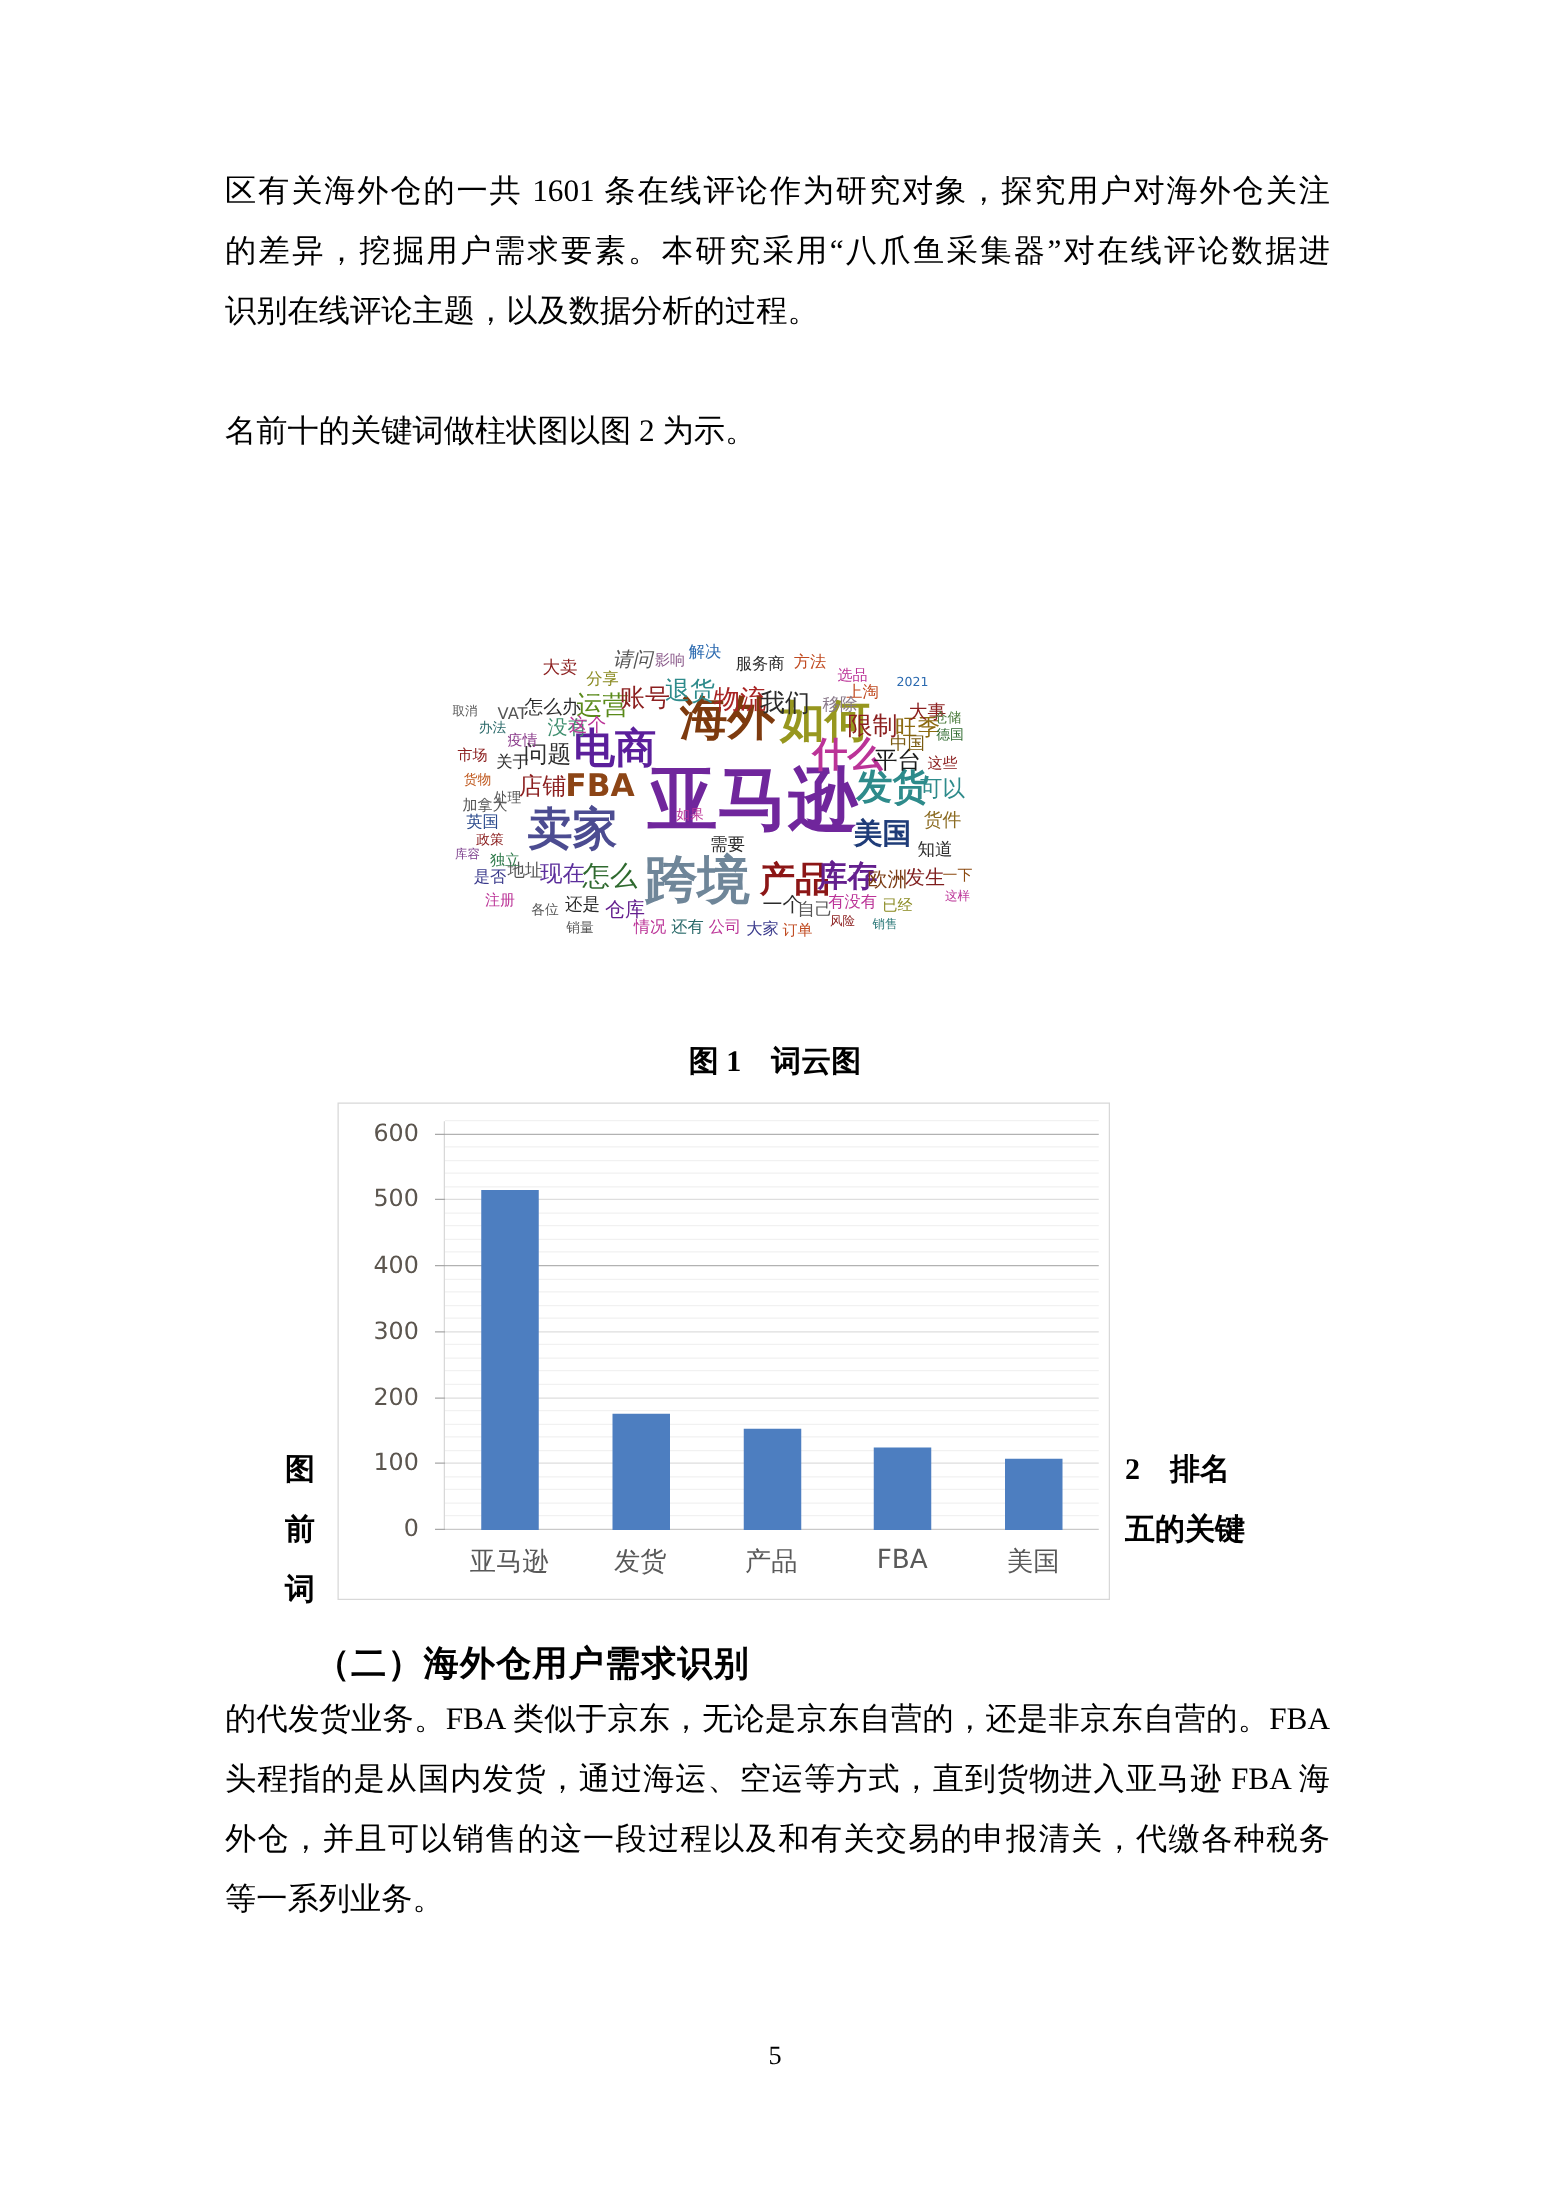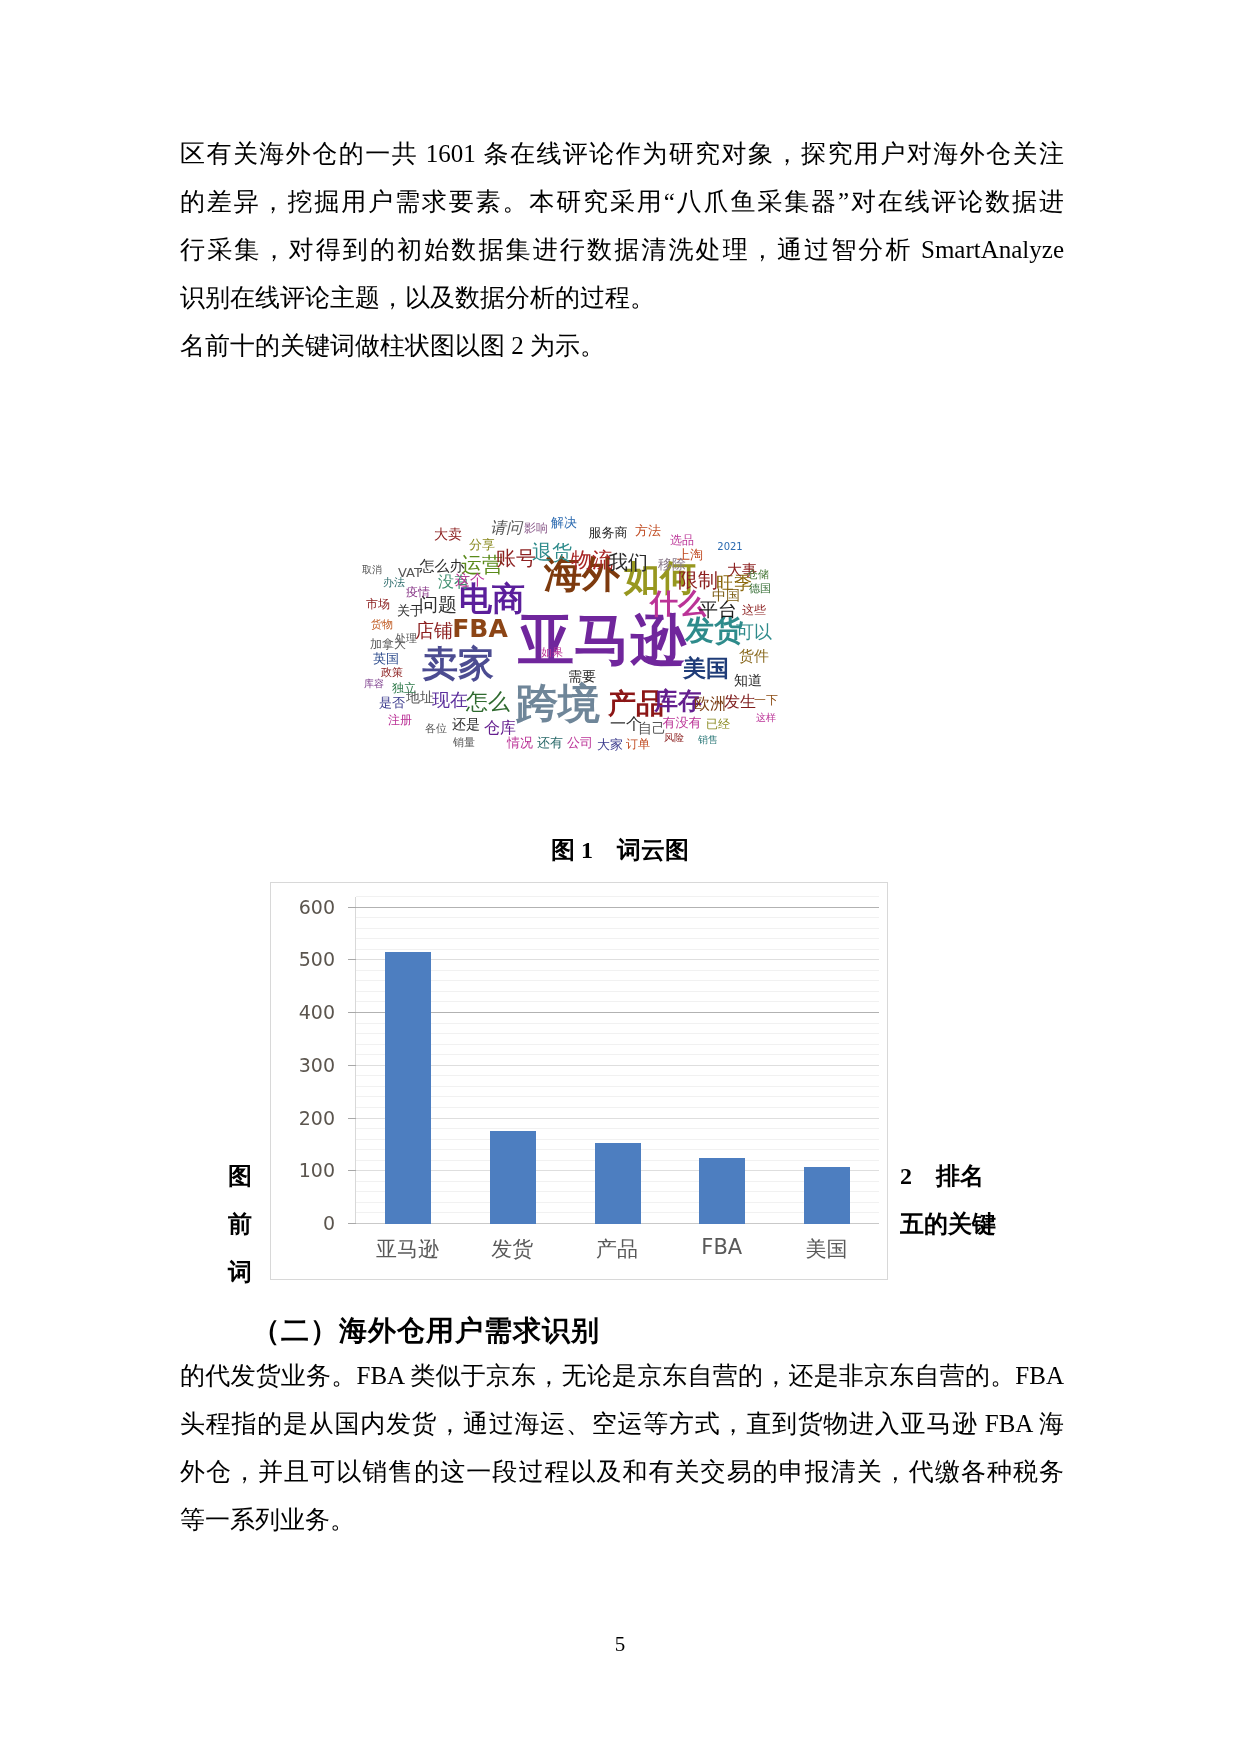--- a/index.html
+++ b/index.html
@@ -46,21 +46,20 @@
   .pageno{position:absolute;left:0;top:1632px;width:1240px;text-align:center;font-size:21px;}
 </style>
 </head>
 <body>
 
 <div class="page">
 
   <div class="para" id="p1">
       <div class="pline">区有关海外仓的一共 1601 条在线评论作为研究对象，探究用户对海外仓关注</div>
       <div class="pline">的差异，挖掘用户需求要素。本研究采用“八爪鱼采集器”对在线评论数据进</div>
-      <div class="pline">行采集，对得到的初始数据集进行数据清洗处理，通过智分析 SmartAnalyze</div>
       <div class="pline last">识别在线评论主题，以及数据分析的过程。</div>
     </div>
   <div class="para" id="p2">
       <div class="pline last">名前十的关键词做柱状图以图 2 为示。</div>
     </div>
 
   <div class="wordcloud" id="wordcloud">
       <span class="wc-word" style="left: 272px; top: 188px; font-size: 56px; color: rgb(112, 38, 156); font-weight: 700;">亚马逊</span>
       <span class="wc-word" style="left: 228px; top: 252px; font-size: 42px; color: rgb(111, 134, 153); font-weight: 700;">跨境</span>
       <span class="wc-word" style="left: 128px; top: 212px; font-size: 36px; color: rgb(76, 76, 145); font-weight: 700;">卖家</span>

